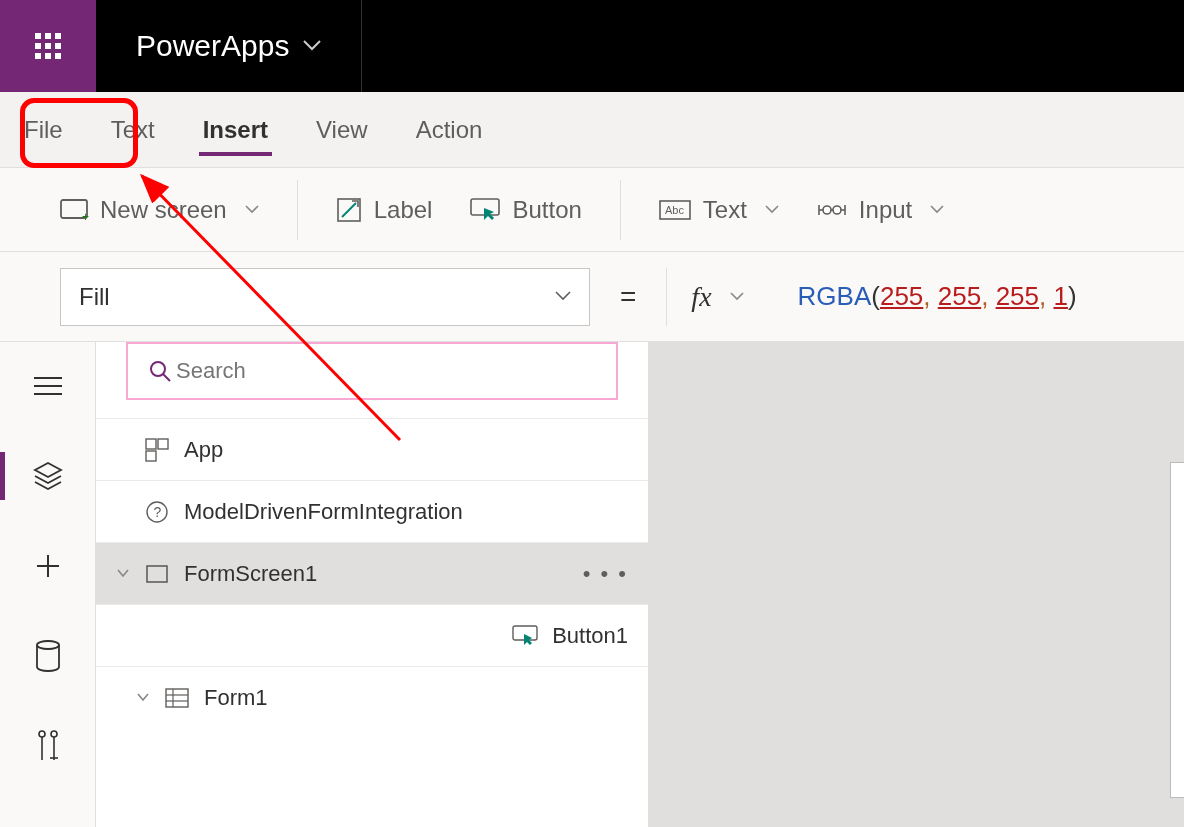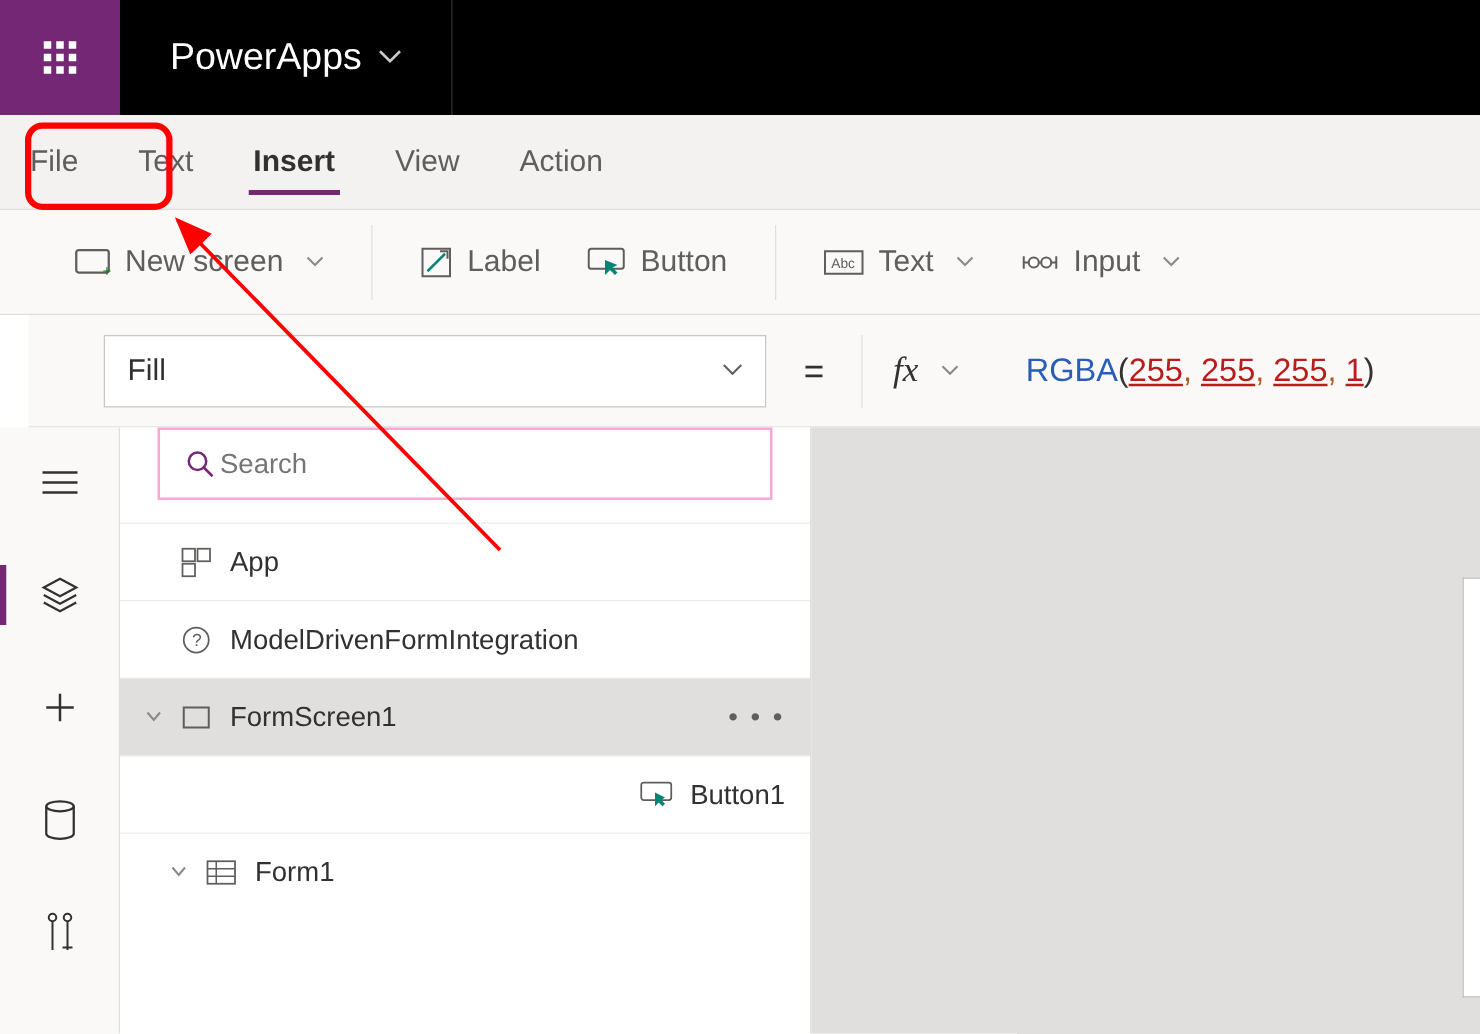--- a/index.html
+++ b/index.html
@@ -39,21 +39,21 @@
     height:84px; background:#faf9f8; border-bottom:1px solid #e1dfdd;
     display:flex; align-items:center; padding-left:60px; gap:38px;
   }
   .ribbon-item { display:flex; align-items:center; gap:12px; font-size:24px; color:#605e5c; cursor:pointer;}
   .ribbon-sep { width:1px; height:60px; background:#e1dfdd; }
   .chev-sm { font-size:14px; color:#888; margin-left:6px;}
 
   
   .formula-row {
     height:90px; background:#faf9f8; border-bottom:1px solid #e1dfdd;
-    display:flex; align-items:center; padding-left:60px; gap:20px;margin-left:23px;
+    display:flex; align-items:center; padding-left:60px; gap:20px;
   }
   .prop-select {
     width:530px; height:58px; border:1px solid #c8c6c4; background:#fff;
     display:flex; align-items:center; justify-content:space-between;
     padding:0 18px; font-size:24px; color:#323130;
   }
   .equals { font-size:28px; color:#323130; margin:0 10px;}
   .fx-box {
     height:58px; border-left:1px solid #e1dfdd; display:flex; align-items:center;
     padding:0 24px; gap:18px;

